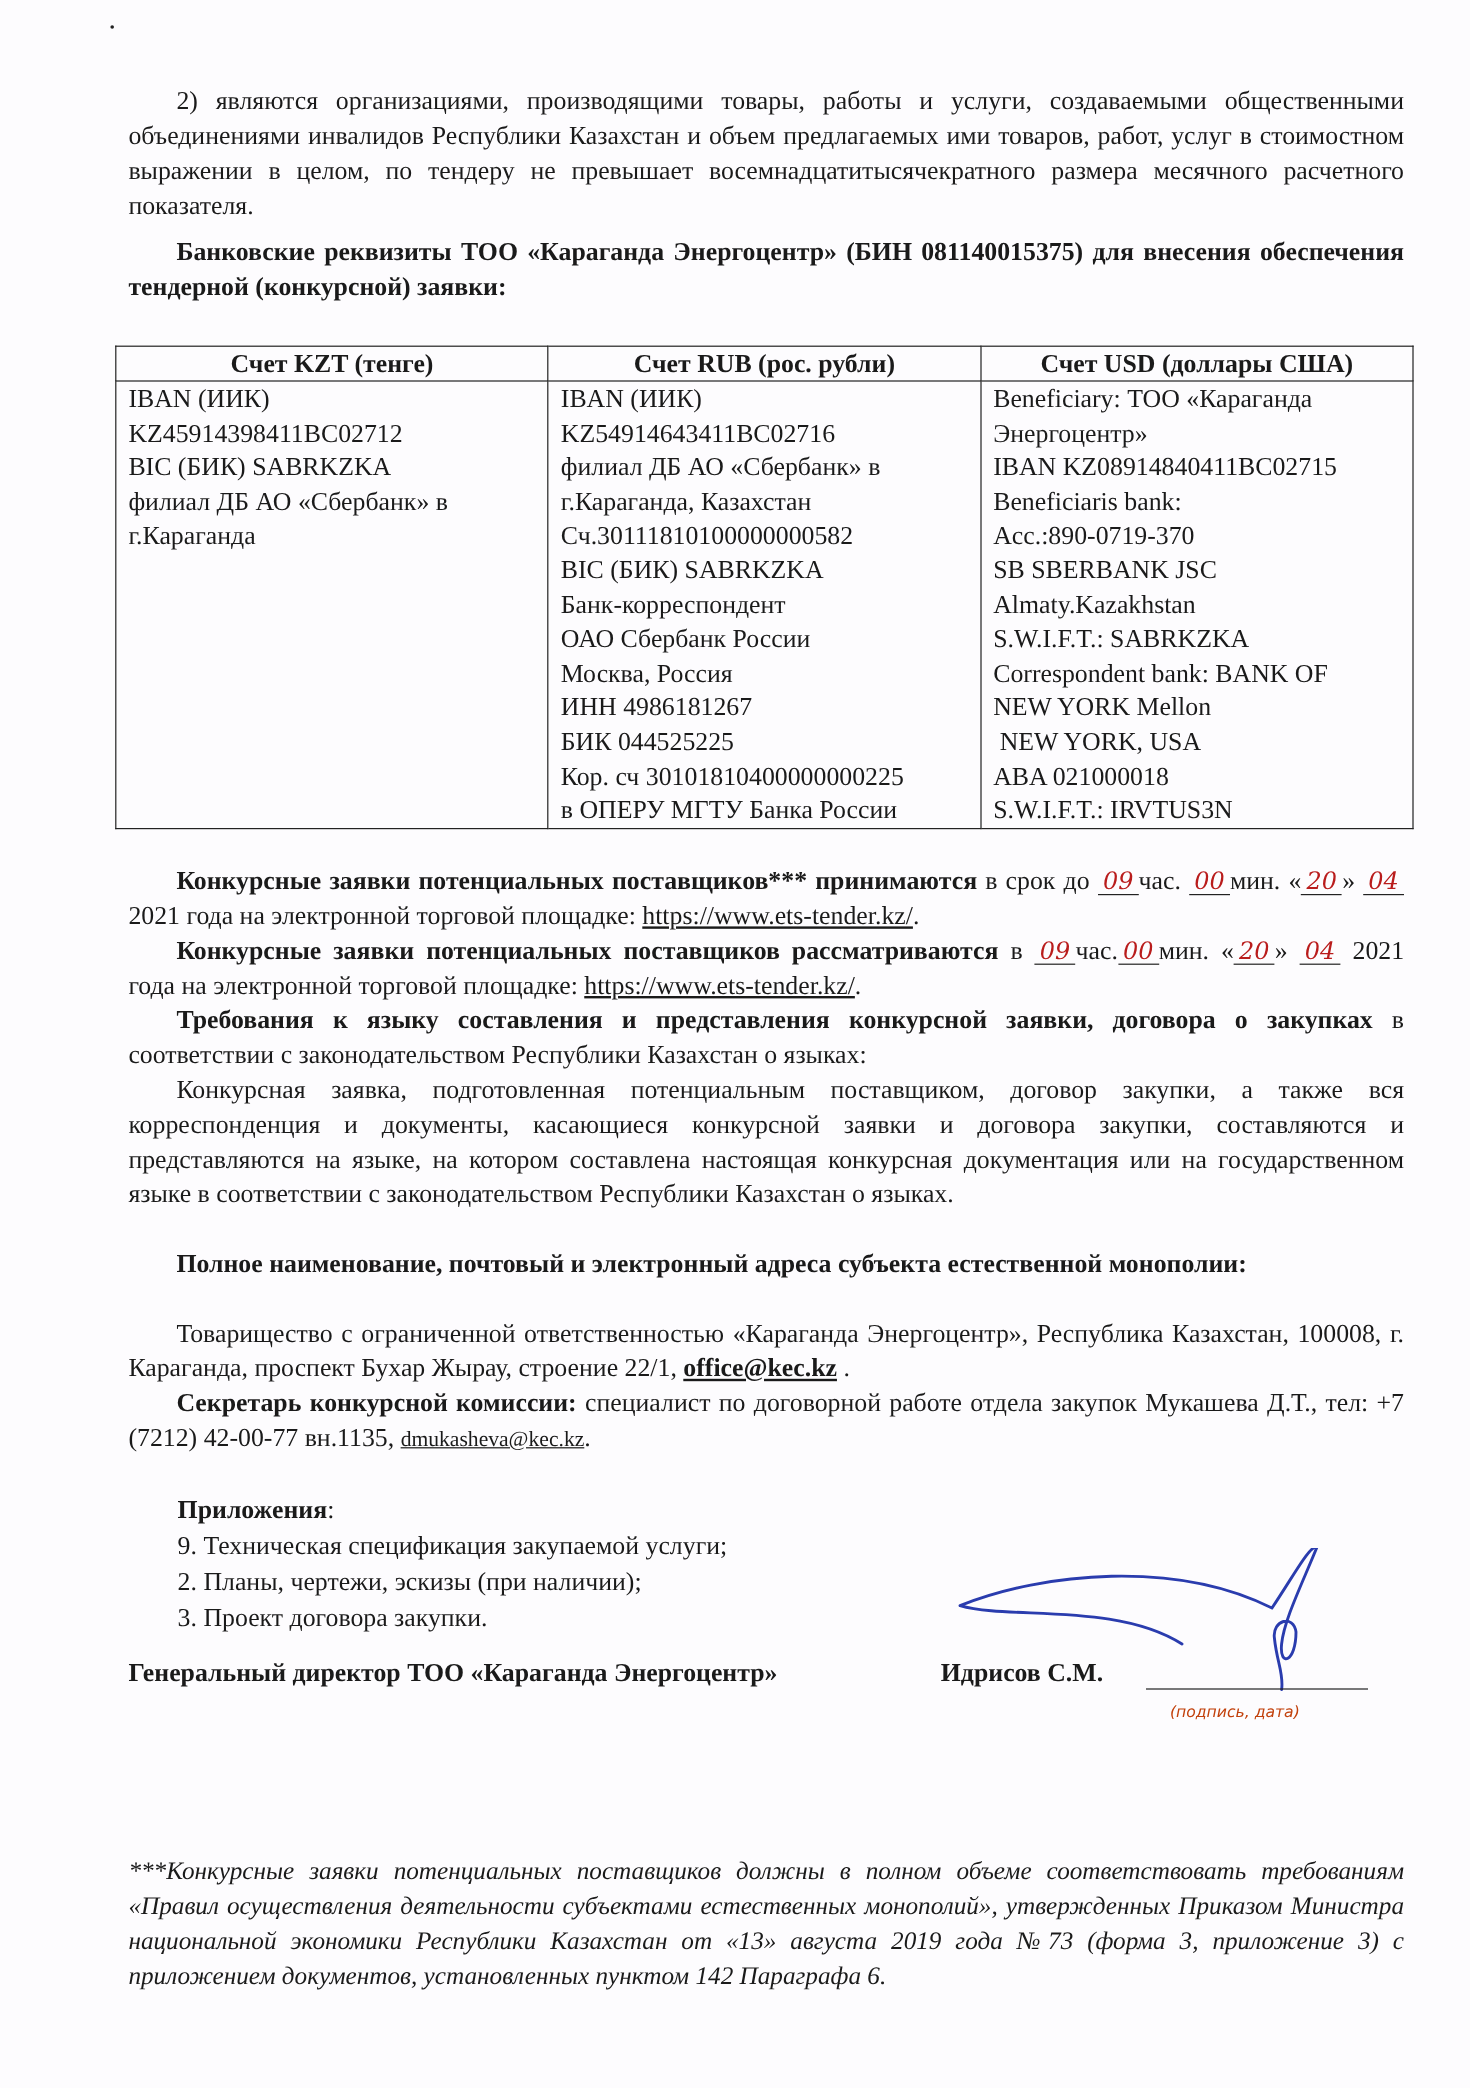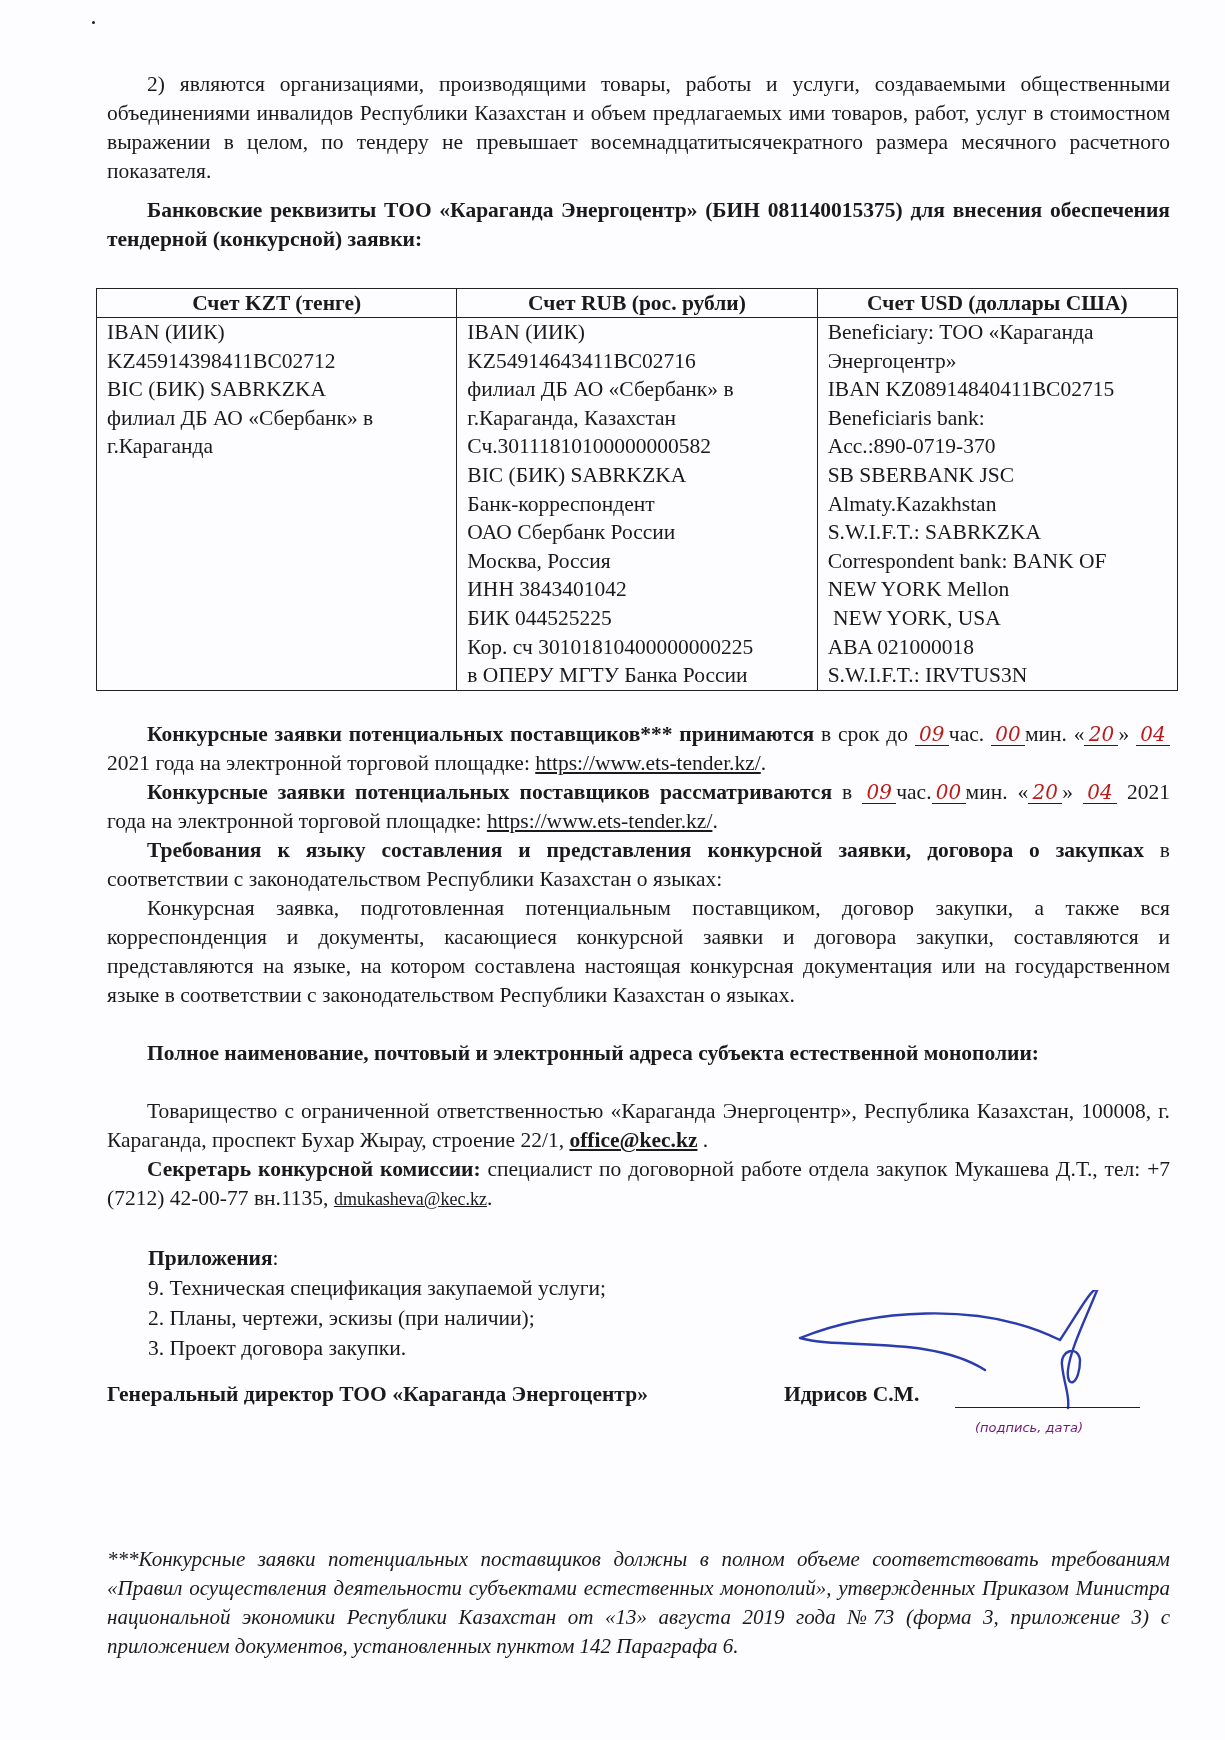--- a/index.html
+++ b/index.html
@@ -18,21 +18,21 @@
                font-size: 21.5px; line-height: 28.6px; }
   table.bank th, table.bank td { border: 1.5px solid #222; vertical-align: top; padding: 0 10px; text-align: left; }
   table.bank th { font-weight: bold; text-align: center; font-size: 21.5px; line-height: 28px; }
   table.bank td div { white-space: nowrap; }
   .col1 { width: 330px; } .col2 { width: 330px; } .col3 { width: 330px; }
   .attach { position: absolute; left: 148px; top: 1243px; font-size: 21.5px; line-height: 30px; }
   .sign-row { position: absolute; left: 107px; top: 1382px; font-size: 21.5px; font-weight: bold; }
   .signer { position: absolute; left: 784px; top: 1382px; font-size: 21.5px; font-weight: bold; }
   .sign-line { position: absolute; left: 955px; top: 1407px; width: 185px; border-bottom: 1.5px solid #222; }
   .sign-caption { position: absolute; left: 975px; top: 1420px; font-family: "DejaVu Sans", sans-serif;
-                  font-style: italic; font-size: 13px; color: #701a75; }
+                  font-style: italic; font-size: 13px; color: #c2410c; }
   .signature { position: absolute; left: 780px; top: 1290px; width: 340px; height: 120px; }
   .footnote { position: absolute; left: 107px; top: 1545px; width: 1063px; font-style: italic;
               font-size: 21px; line-height: 29px; text-align: justify; }
 </style>
 </head>
 <body>
 
 <div class="page">
   <div class="dot"></div>
 
@@ -64,21 +64,21 @@
         <td>
           <div>IBAN (ИИК)</div>
           <div>KZ54914643411BC02716</div>
           <div>филиал ДБ АО «Сбербанк» в</div>
           <div>г.Караганда, Казахстан</div>
           <div>Сч.30111810100000000582</div>
           <div>BIC (БИК) SABRKZKA</div>
           <div>Банк-корреспондент</div>
           <div>ОАО Сбербанк России</div>
           <div>Москва, Россия</div>
-          <div>ИНН 3843401042</div>
+          <div>ИНН 4986181267</div>
           <div>БИК 044525225</div>
           <div>Кор. сч 30101810400000000225</div>
           <div>в ОПЕРУ МГТУ Банка России</div>
         </td>
         <td>
           <div>Beneficiary: ТОО «Караганда</div>
           <div>Энергоцентр»</div>
           <div>IBAN KZ08914840411BC02715</div>
           <div>Beneficiaris  bank:</div>
           <div>Acc.:890-0719-370</div>

